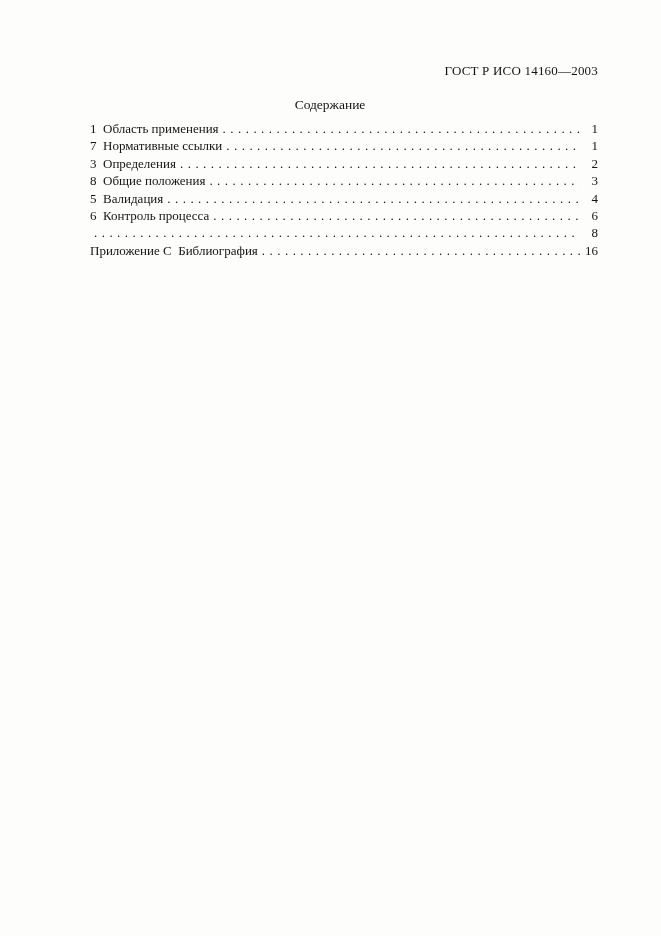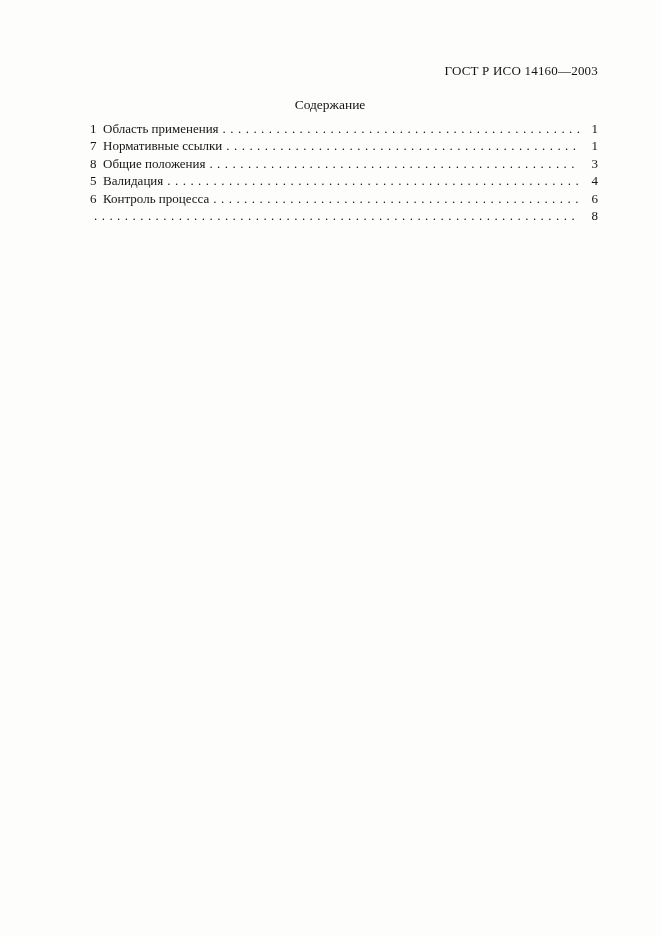--- a/index.html
+++ b/index.html
@@ -93,20 +93,25 @@
       <span class="toc-leader"></span>
       <span class="toc-page">1</span>
     </div>
 
     <div class="toc-row">
       <span class="toc-label">7  Нормативные ссылки</span>
       <span class="toc-leader"></span>
       <span class="toc-page">1</span>
     </div>
 
+    <div class="toc-row">
+      <span class="toc-label">3  Определения</span>
+      <span class="toc-leader"></span>
+      <span class="toc-page">2</span>
+    </div>
 
     <div class="toc-row">
       <span class="toc-label">8  Общие положения</span>
       <span class="toc-leader"></span>
       <span class="toc-page">3</span>
     </div>
 
     <div class="toc-row">
       <span class="toc-label">5  Валидация</span>
       <span class="toc-leader"></span>
@@ -119,17 +124,22 @@
       <span class="toc-page">6</span>
     </div>
 
 
     <div class="toc-row">
       <span class="toc-leader"></span>
       <span class="toc-page">8</span>
     </div>
 
 
+    <div class="toc-row">
+      <span class="toc-label">Приложение С  Библиография</span>
+      <span class="toc-leader"></span>
+      <span class="toc-page">16</span>
+    </div>
 
   </div>
 
 
 </div>
 
 </body></html>

